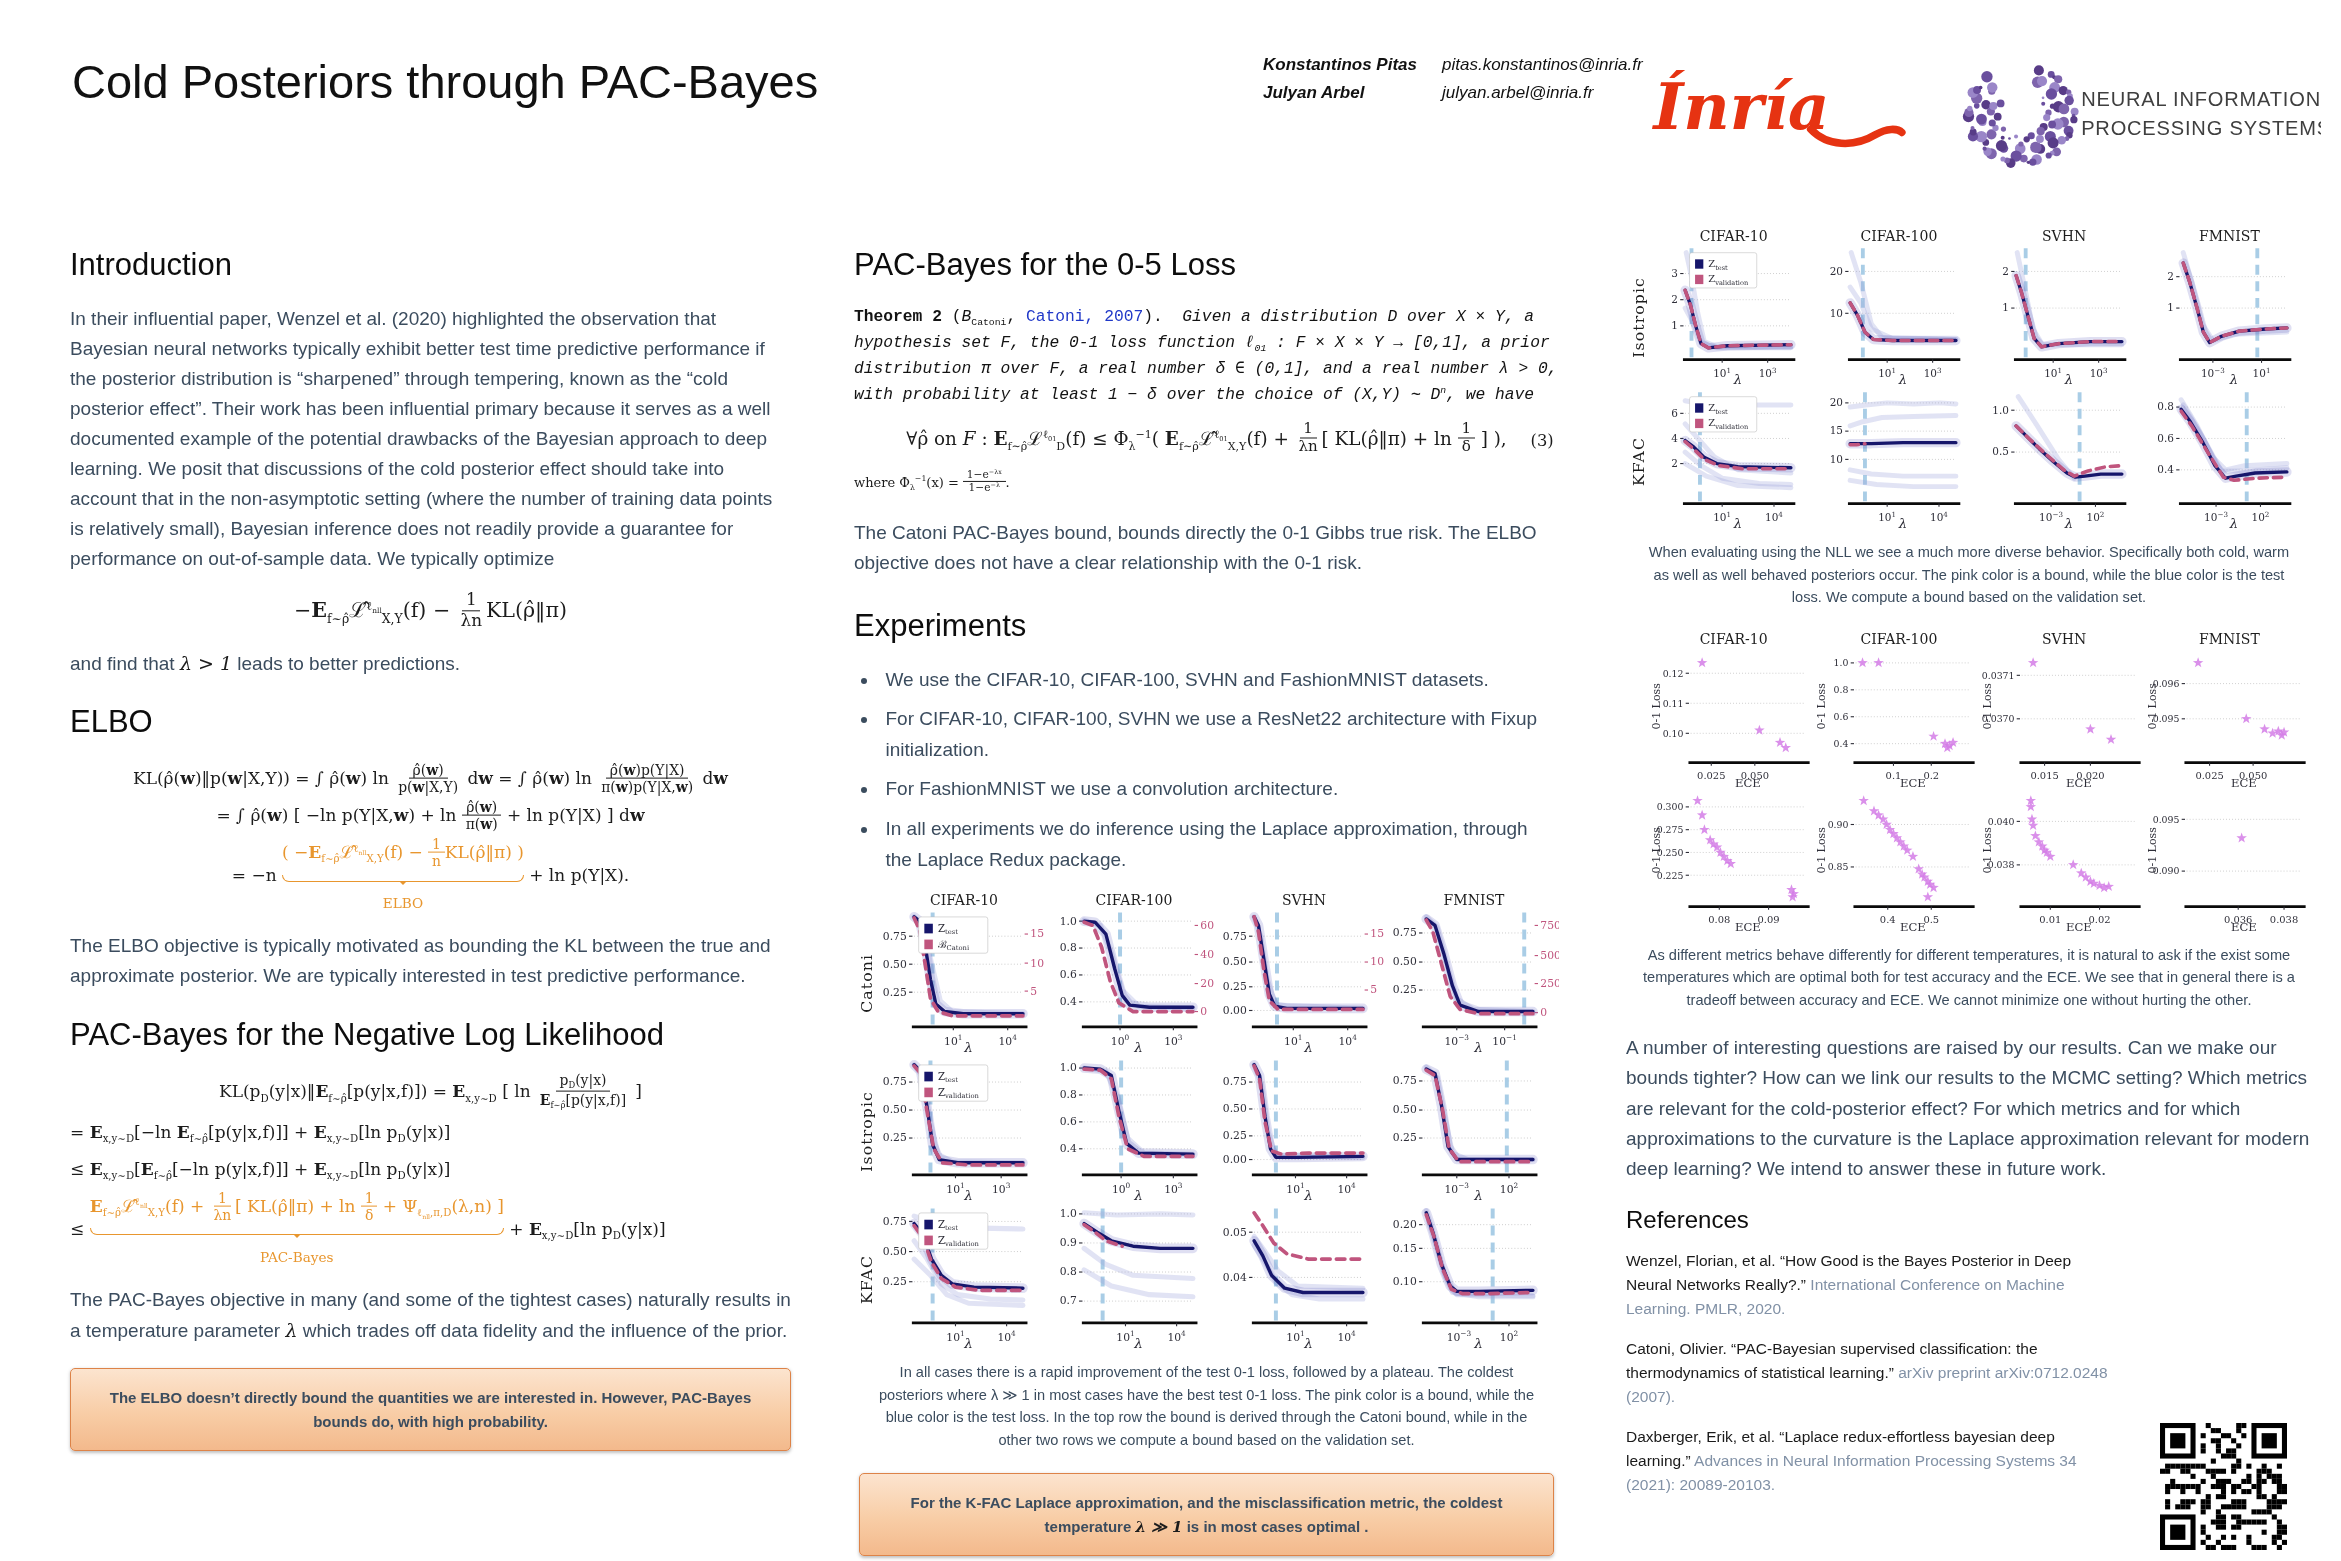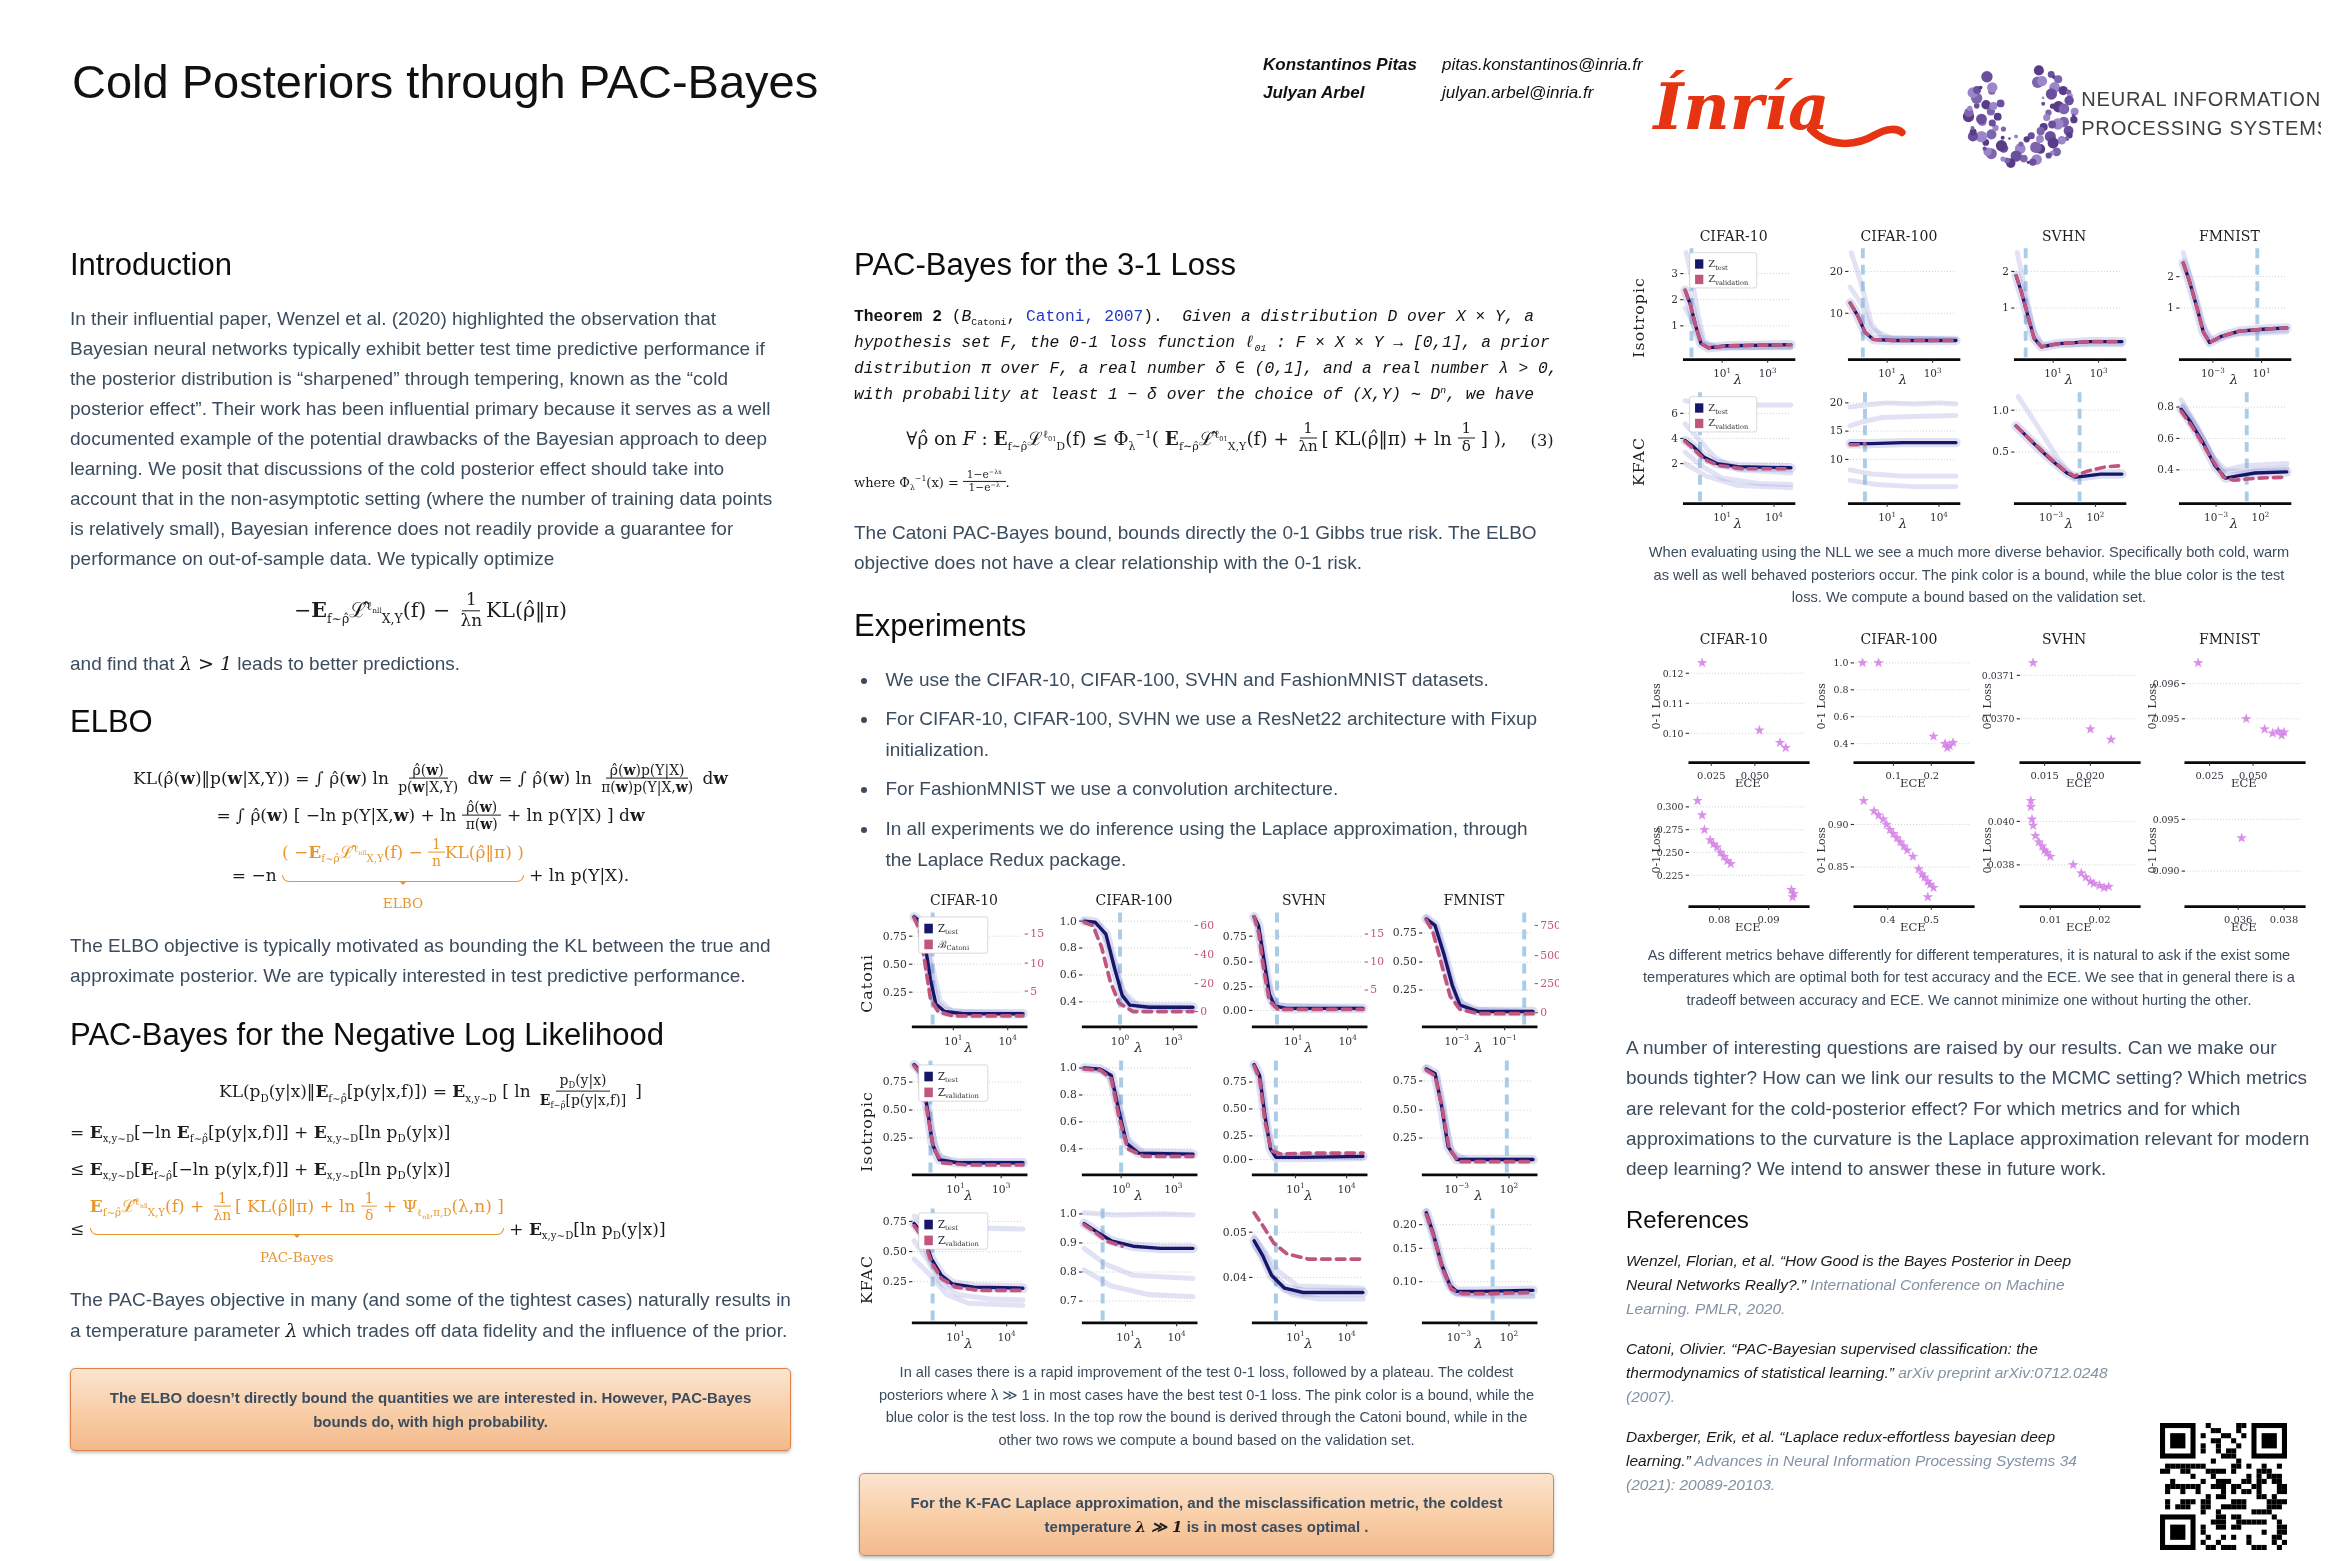--- a/index.html
+++ b/index.html
@@ -44,21 +44,21 @@
   .where{font-size:13px;margin:0 0 22px 0;}
   ul.bullets{margin:0 0 16.3px 0;padding-left:25px;font-size:19px;line-height:1.62;}
   ul.bullets li{margin-bottom:8.7px;padding-left:6.5px;}
   .fig{display:grid;grid-template-columns:25px repeat(4,1fr);margin:0 0 4.3px 0;}
   .fig-titles{grid-column:2/6;display:grid;grid-template-columns:repeat(4,1fr);margin-bottom:1.1px;}
   .fig-title{text-align:center;font-family:"DejaVu Serif",serif;font-size:14px;color:#1d1d1d;}
   .rowlab{display:flex;align-items:center;justify-content:center;}
   .rowlab span{writing-mode:vertical-rl;transform:rotate(180deg);font-family:"DejaVu Serif",serif;font-size:15.7px;color:#1d1d1d;letter-spacing:1.1px;}
   .chart{width:100%;}
   .caption{font-size:14.6px;line-height:1.55;text-align:center;margin:7.6px 16.3px 22px 16.3px;}
-  .refs p{font-size:15.5px;line-height:1.55;margin:0 0 16.3px 0;color:#1a1a1a;max-width:488px;font-style:italic;}
+  .refs p{font-size:15.5px;line-height:1.55;margin:0 0 16.3px 0;color:#1a1a1a;max-width:488px;}
   .venue{color:#8191a6;}
   .qr{position:absolute;left:2160px;top:1423px;}
 </style>
 </head>
 <body data-name="poster-root">
 
 <div class="poster-title" data-name="page-title">Cold Posteriors through PAC-Bayes</div>
 
 <div class="authors" data-name="authors-block">
   <div class="author-row" data-name="author-row">
@@ -230,21 +230,21 @@
           <span class="lbl" data-name="pac-bayes-brace-label">PAC-Bayes</span>
         </span><span> + <b>E</b><sub>x,y∼D</sub>[ln p<sub>D</sub>(y|x)]</span>
     </div>
   </div>
   <p class="body" data-name="pac-bayes-note">The PAC-Bayes objective in many (and some of the tightest cases) naturally results in a temperature parameter <i class="eq">λ</i> which trades off data fidelity and the influence of the prior.</p>
 
   <div class="callout" style="margin-top:22px" data-name="elbo-callout-box">The ELBO doesn’t directly bound the quantities we are interested in. However, PAC-Bayes bounds do, with high probability.</div>
 </div>
 
 <div class="col col-mid" data-name="middle-column">
-  <h2 class="section" data-name="zero-one-loss-heading">PAC-Bayes for the 3-1 Loss</h2>
+  <h2 class="section" data-name="zero-one-loss-heading">PAC-Bayes for the 0-5 Loss</h2>
   <p class="theorem" data-name="theorem-2"><b>Theorem 2</b> (<i>B</i><sub>Catoni</sub>, <span class="link" data-name="catoni-citation-link">Catoni, 2007</span>).&nbsp; <i>Given a distribution D over X × Y, a hypothesis set F, the 0-1 loss function ℓ<sub>01</sub> : F × X × Y → [0,1], a prior distribution π over F, a real number δ ∈ (0,1], and a real number λ &gt; 0, with probability at least 1 − δ over the choice of (X,Y) ∼ D<sup>n</sup>, we have</i></p>
   <div class="eq eq3 eq-line" data-name="equation-3">
     <span>∀ρ̂ on <i>F</i> : <b>E</b><sub>f∼ρ̂</sub>ℒ<sup>ℓ<sub>01</sub></sup><sub>D</sub>(f) ≤ Φ<sub>λ</sub><sup>−1</sup>( <b>E</b><sub>f∼ρ̂</sub>ℒ̂<sup>ℓ<sub>01</sub></sup><sub>X,Y</sub>(f) + <span class="fr">
           <span class="n">1</span>
           <span>λn</span>
         </span>[ KL(ρ̂‖π) + ln <span class="fr">
           <span class="n">1</span>
           <span>δ</span>
         </span> ] ),</span>
     <span class="tag" data-name="equation-3-number">(3)</span>

